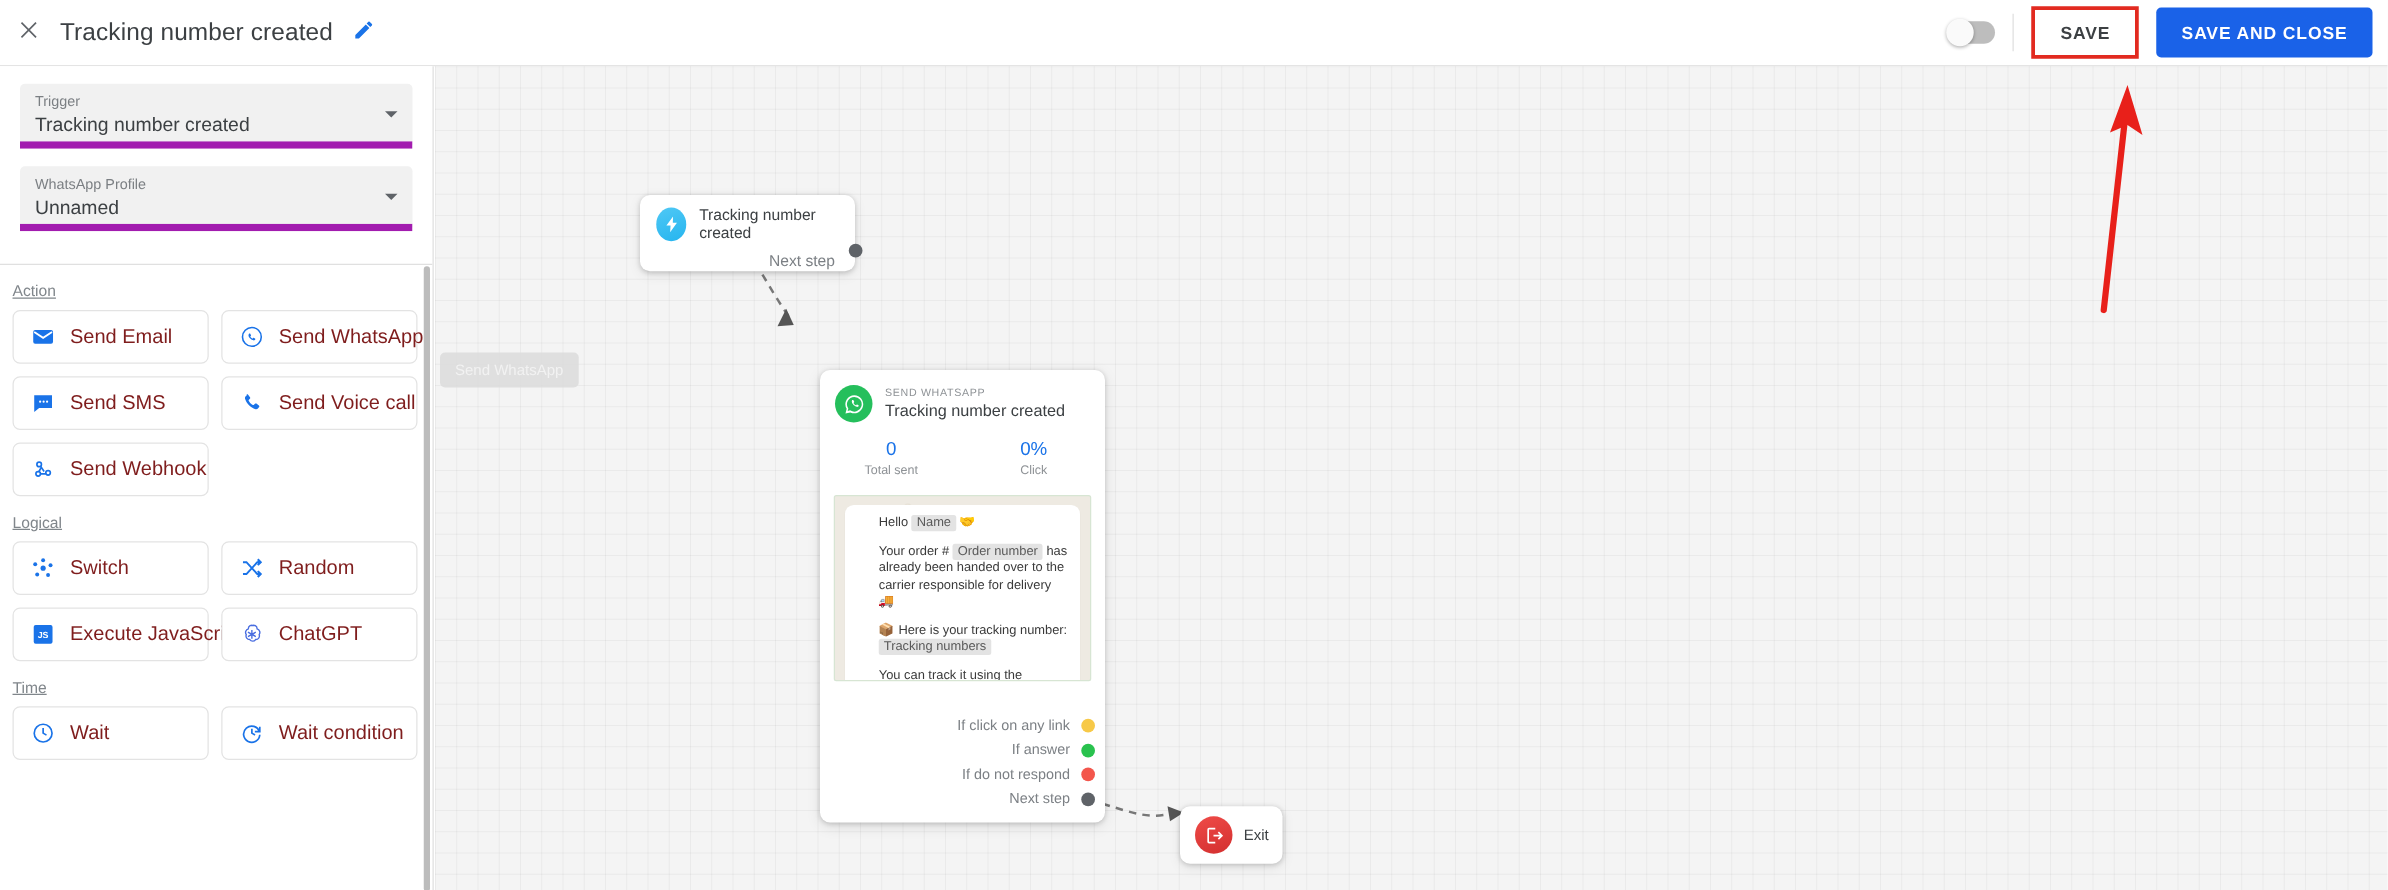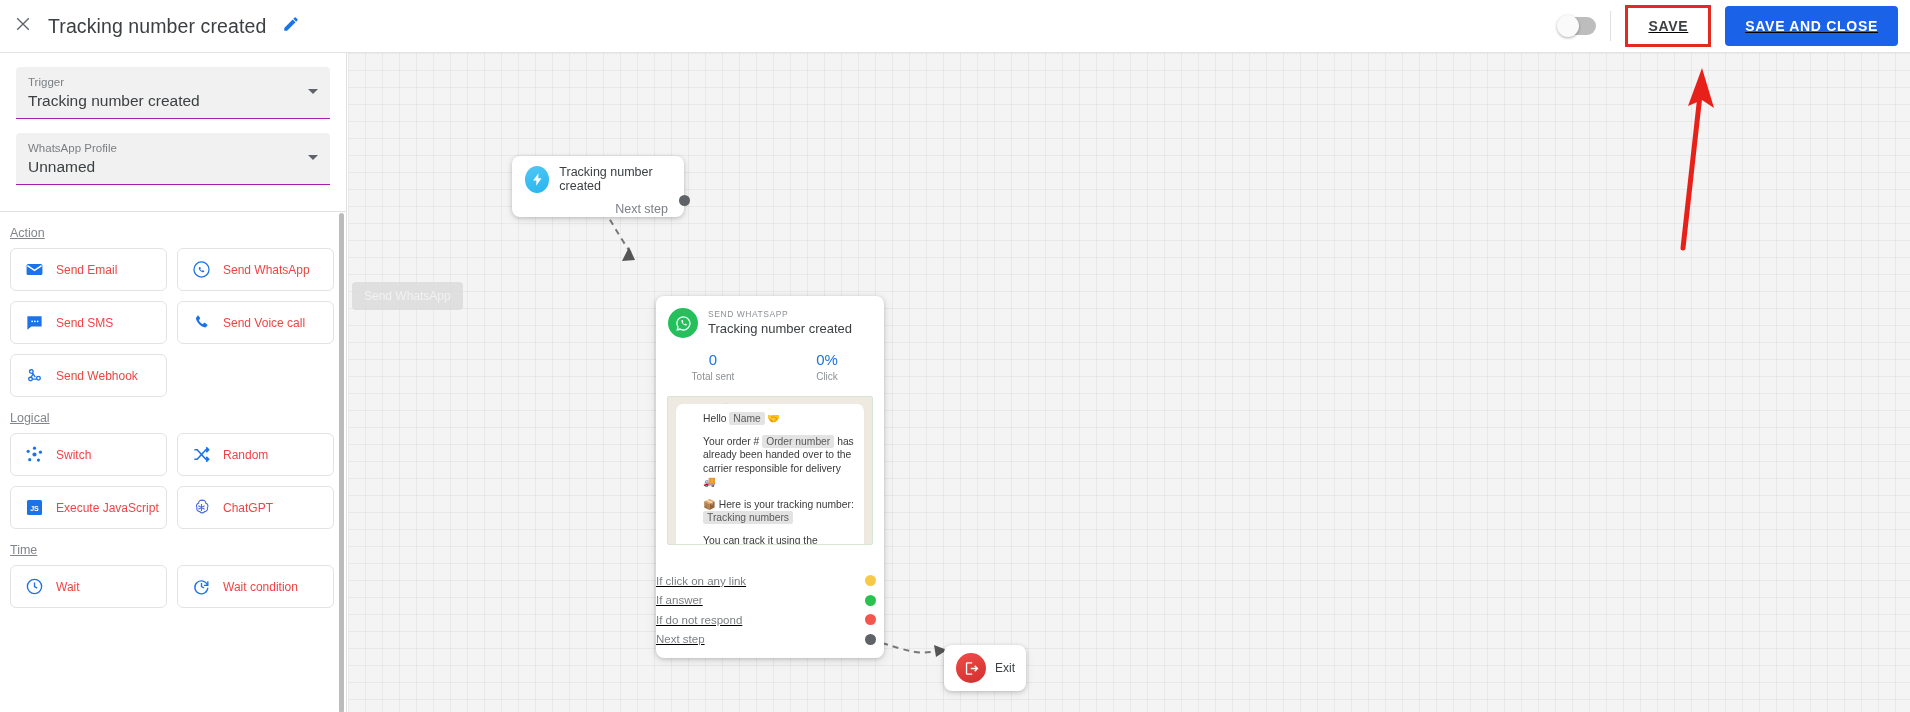--- a/index.html
+++ b/index.html
@@ -26,21 +26,20 @@
     font-size: 19.5px; color: #3c4043; letter-spacing: .1px;
     margin-left: 2px;
   }
   .edit-pencil {
     margin-left: 16px; width: 18px; height: 18px; cursor: pointer;
     display: flex; align-items: center;
   }
   .topbar-right {
     margin-left: auto; display: flex; align-items: center; height: 53px;
     padding-right: 12px;
-    text-decoration: underline;
   }
   .toggle {
     width: 38px; height: 18px; border-radius: 10px; background: #bdbdbd;
     position: relative; cursor: pointer; margin-right: 14px;
   }
   .toggle .knob {
     position: absolute; left: -1px; top: -2px; width: 22px; height: 22px;
     border-radius: 50%; background: #fafafa;
     box-shadow: 0 1px 3px rgba(0,0,0,.32);
   }
@@ -59,21 +58,21 @@
   }
 
   
   .sidebar {
     position: absolute; left: 0; top: 53px; width: 347px; height: 659px;
     background: #ffffff; border-right: 1px solid #e0e0e0;
     overflow: hidden;
   }
   .field {
     margin: 14px 16px 0 16px; height: 52px;
-    background: #f1f1f1; border-bottom: 1px solid #a21caf;
+    background: #f1f1f1; border-bottom: 6px solid #a21caf;
     border-radius: 4px 4px 0 0; padding: 8px 12px 0 12px;
     position: relative; cursor: pointer;
   }
   .field .flabel { font-size: 11.5px; color: #7b7f83; line-height: 15px; }
   .field .fvalue { font-size: 15.5px; color: #3c4043; line-height: 21px; }
   .field .caret {
     position: absolute; right: 12px; top: 22px;
     width: 0; height: 0; border-left: 5px solid transparent;
     border-right: 5px solid transparent; border-top: 5px solid #5f6368;
   }
@@ -85,21 +84,21 @@
     display: flex; flex-wrap: wrap; gap: 10px; padding: 0 10px;
   }
   .chip {
     width: 157px; height: 43px; border: 1px solid #e3e3e3;
     border-radius: 6px; background: #fff;
     display: flex; align-items: center; gap: 12px;
     padding-left: 14px; cursor: pointer;
   }
   .chip .ic { width: 19px; height: 19px; flex: 0 0 19px;
               display: flex; align-items: flex-start; justify-content: center; }
-  .chip .lb { font-size: 12px; color: #ef4444; white-space: nowrap; }
+  .chip .lb { font-size: 16px; color: #7f1d1d; white-space: nowrap; }
   .sb-scroll {
     position: absolute; right: 2px; top: 160px; width: 5px; height: 500px;
     background: #bcbcbc; border-radius: 3px; cursor: pointer;
   }
 
   
   .canvas {
     position: absolute; left: 348px; top: 53px; width: 1562px; height: 659px;
     background-color: #f4f4f4;
     background-image:
@@ -175,22 +174,22 @@
   }
   .wa-bubble p { margin-bottom: 9px; }
   .wa-bubble p:last-child { margin-bottom: 0; }
   .tok {
     background: #e3e3e3; color: #5a5a5a; padding: 1px 4px;
     border-radius: 2px; white-space: nowrap;
   }
 
   .wa-outputs { position: absolute; left: 0; right: 0; bottom: 9px; }
   .out-row {
-    display: flex; align-items: center; justify-content: space-between;
-    height: 19.5px; padding-right: 8px; text-decoration: underline;
+    display: flex; align-items: center; justify-content: flex-end;
+    height: 19.5px; padding-right: 8px;
   }
   .out-row .olabel { font-size: 11.5px; color: #7c8085; margin-right: 9px; }
   .dot { width: 11px; height: 11px; border-radius: 50%; }
   .dot.y { background: #f7c948; }
   .dot.g { background: #29c24e; }
   .dot.r { background: #f3564c; }
   .dot.d { background: #5f6368; }
 
   
   .node-exit {

